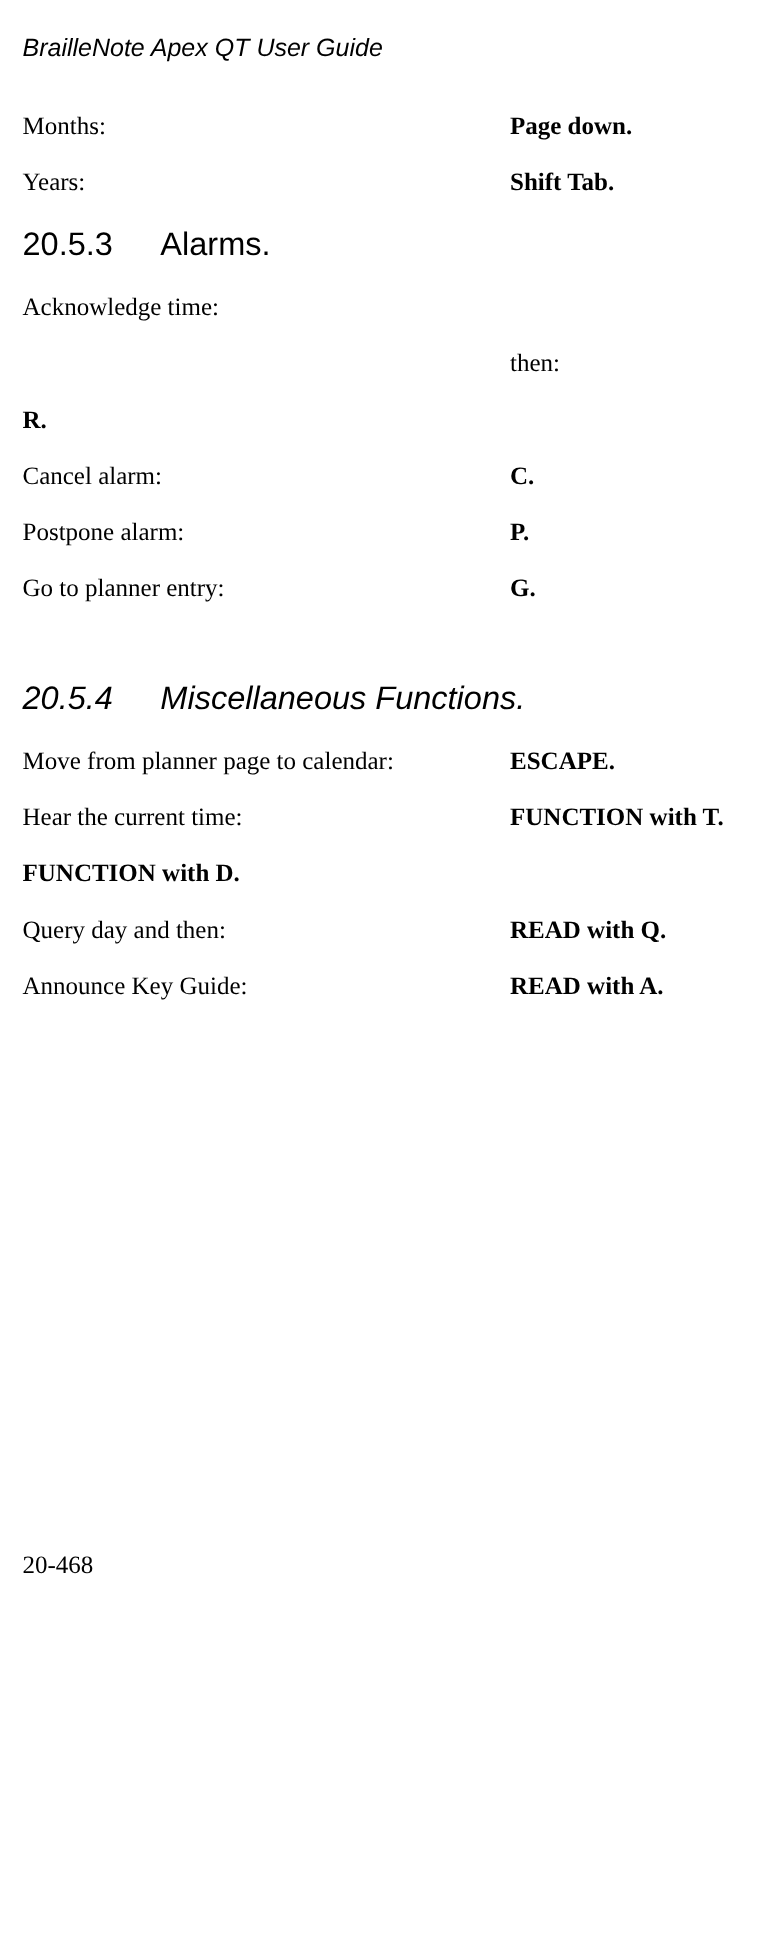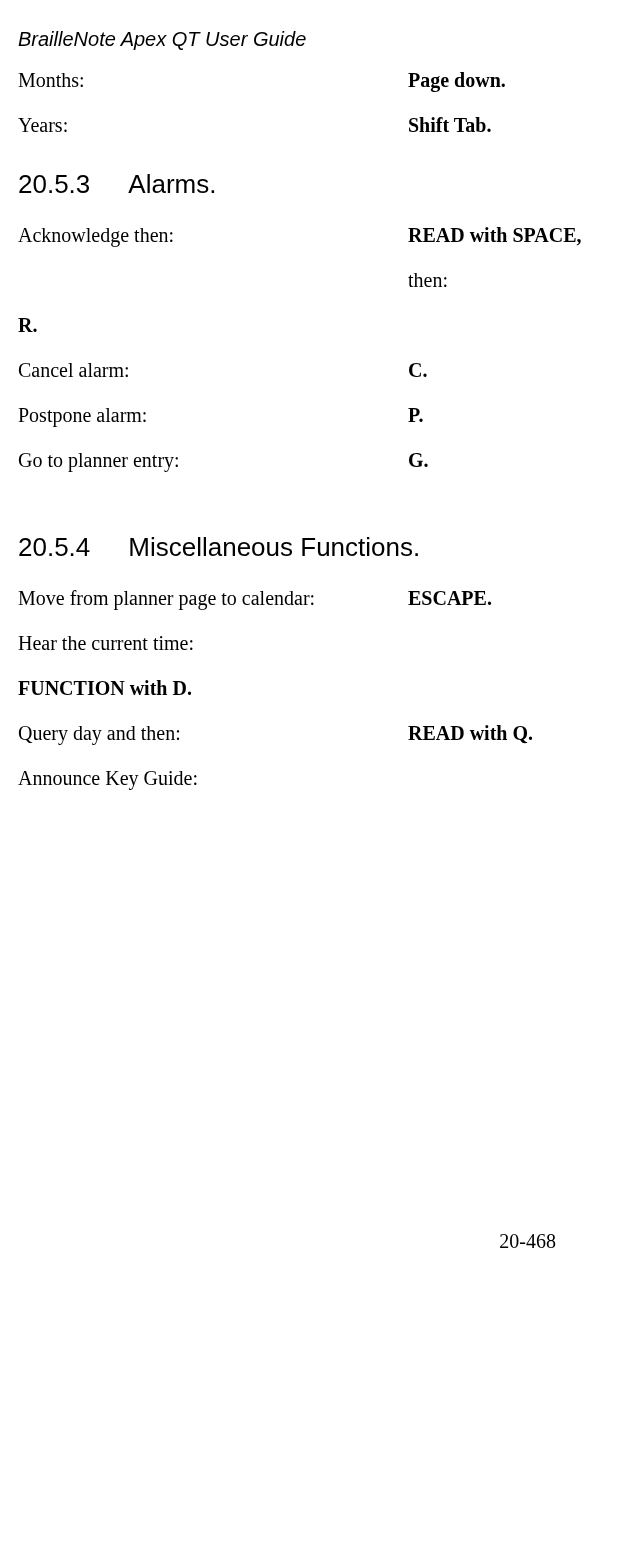--- a/index.html
+++ b/index.html
@@ -9,50 +9,50 @@
     font-size: 20px;
     color: #000;
     width: 622px;
     box-sizing: border-box;
     background: #fff;
   }
   .header-title {
     font-family: Arial, Helvetica, sans-serif;
     font-style: italic;
     font-size: 20px;
-    margin-bottom: 18px;
+    margin-bottom: 39px;
   }
   .row {
     display: flex;
     margin-bottom: 22px;
   }
   .left {
     flex: 0 0 390px;
   }
   .right {
     flex: 1;
   }
   .italic-bold {
     font-weight: bold;
   }
   .section-heading {
     font-family: Arial, Helvetica, sans-serif;
     font-size: 26px;
-    margin-top: 32px;
+    margin-top: 22px;
     margin-bottom: 24px;
   }
   .section-num {
     display: inline-block;
     margin-right: 38px;
   }
   .extra-top {
     margin-top: 60px;
+    font-style: italic;
   }
   .page-number {
-    text-align: right;
     font-family: "Times New Roman", Times, serif;
     font-size: 20px;
     margin-top: 440px;
     padding-right: 48px;
   }
 </style>
 </head>
 <body>
 
 <div class="header-title">BrailleNote Apex QT User Guide</div>
@@ -64,22 +64,21 @@
 <div class="row">
   <div class="left">Years:</div>
   <div class="right italic-bold">Shift Tab.</div>
 </div>
 
 <div class="section-heading">
   <span class="section-num">20.5.3</span><span>Alarms.</span>
 </div>
 
 <div class="row">
-  <div class="left">Acknowledge then:</div>
-  <div class="right italic-bold">READ with SPACE,</div>
+  <div class="left">Acknowledge time:</div>
 </div>
 <div class="row">
   <div class="left"></div>
   <div class="right">then:</div>
 </div>
 <div class="row">
   <div class="right italic-bold">R.</div>
 </div>
 <div class="row">
   <div class="left">Cancel alarm:</div>
@@ -97,25 +96,27 @@
 <div class="section-heading extra-top">
   <span class="section-num">20.5.4</span><span>Miscellaneous Functions.</span>
 </div>
 
 <div class="row">
   <div class="left">Move from planner page to calendar:</div>
   <div class="right italic-bold">ESCAPE.</div>
 </div>
 <div class="row">
   <div class="left">Hear the current time:</div>
+  <div class="right italic-bold">FUNCTION with T.</div>
 </div>
 <div class="row">
   <div class="right italic-bold">FUNCTION with D.</div>
 </div>
 <div class="row">
   <div class="left">Query day and then:</div>
   <div class="right italic-bold">READ with Q.</div>
 </div>
 <div class="row">
   <div class="left">Announce Key Guide:</div>
+  <div class="right italic-bold">READ with A.</div>
 </div>
 
 <div class="page-number">20-468</div>
 
 </body></html>

